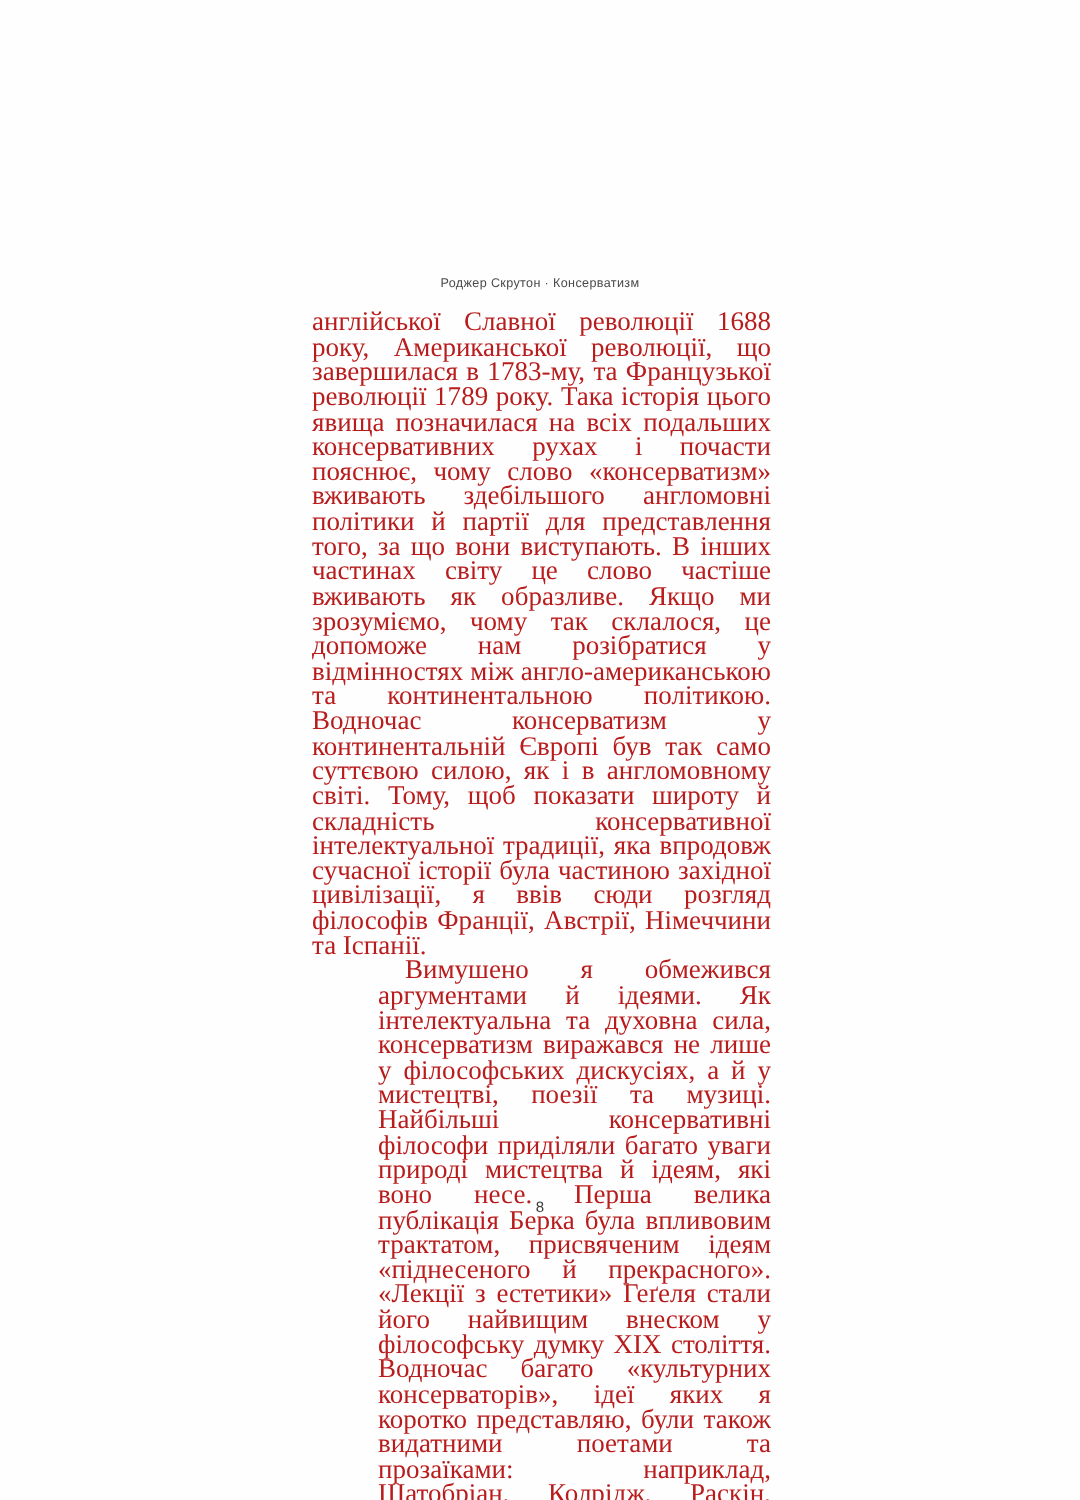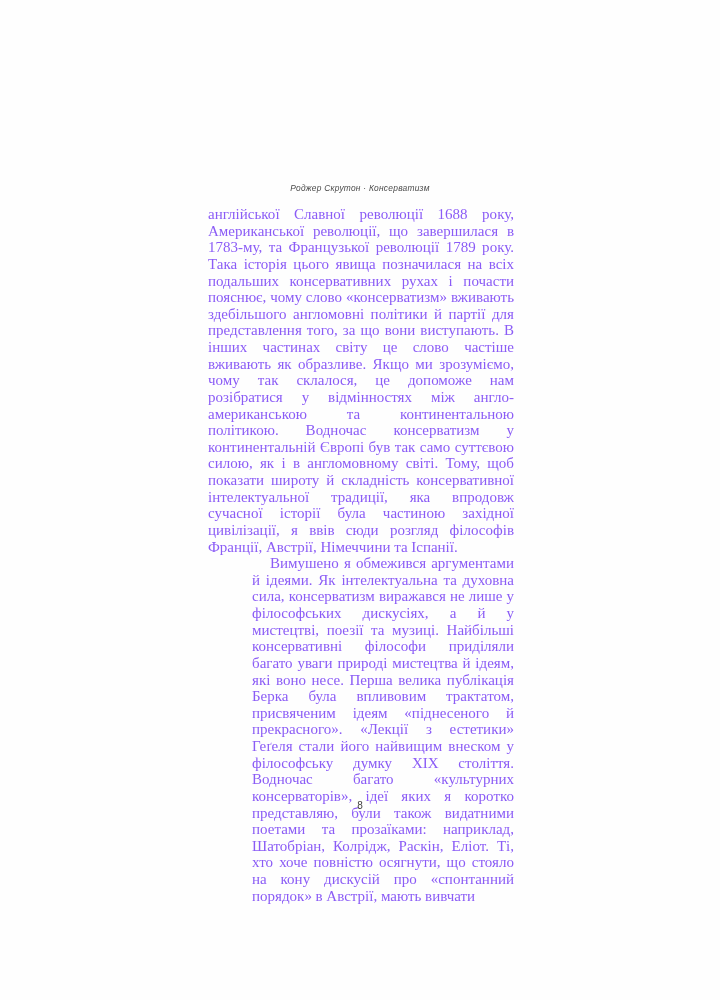--- a/index.html
+++ b/index.html
@@ -31,36 +31,35 @@
     position: absolute;
     left: 0;
     top: 183px;
     width: 720px;
     text-align: center;
     font-family: "Liberation Sans", "DejaVu Sans", sans-serif;
     font-size: 8.4px;
     letter-spacing: 0.25px;
     color: #4a4a4a;
     white-space: nowrap;
-    font-style: italic;
   }
 
   
   .text-block {
     position: absolute;
     left: 208px;
     top: 206px;
     width: 306px;
   }
 
   .para {
     margin: 0;
-    font-size: 15px;
+    font-size: 18px;
     line-height: 16.62px;
-    color: #8b5cf6;
+    color: #b91c1c;
     text-align: justify;
     text-justify: inter-word;
     word-spacing: -0.1px;
     letter-spacing: 0.01px;
     hyphens: manual;
   }
 
   .para.indent {
     text-indent: 18px;
     margin-left: 44px;

